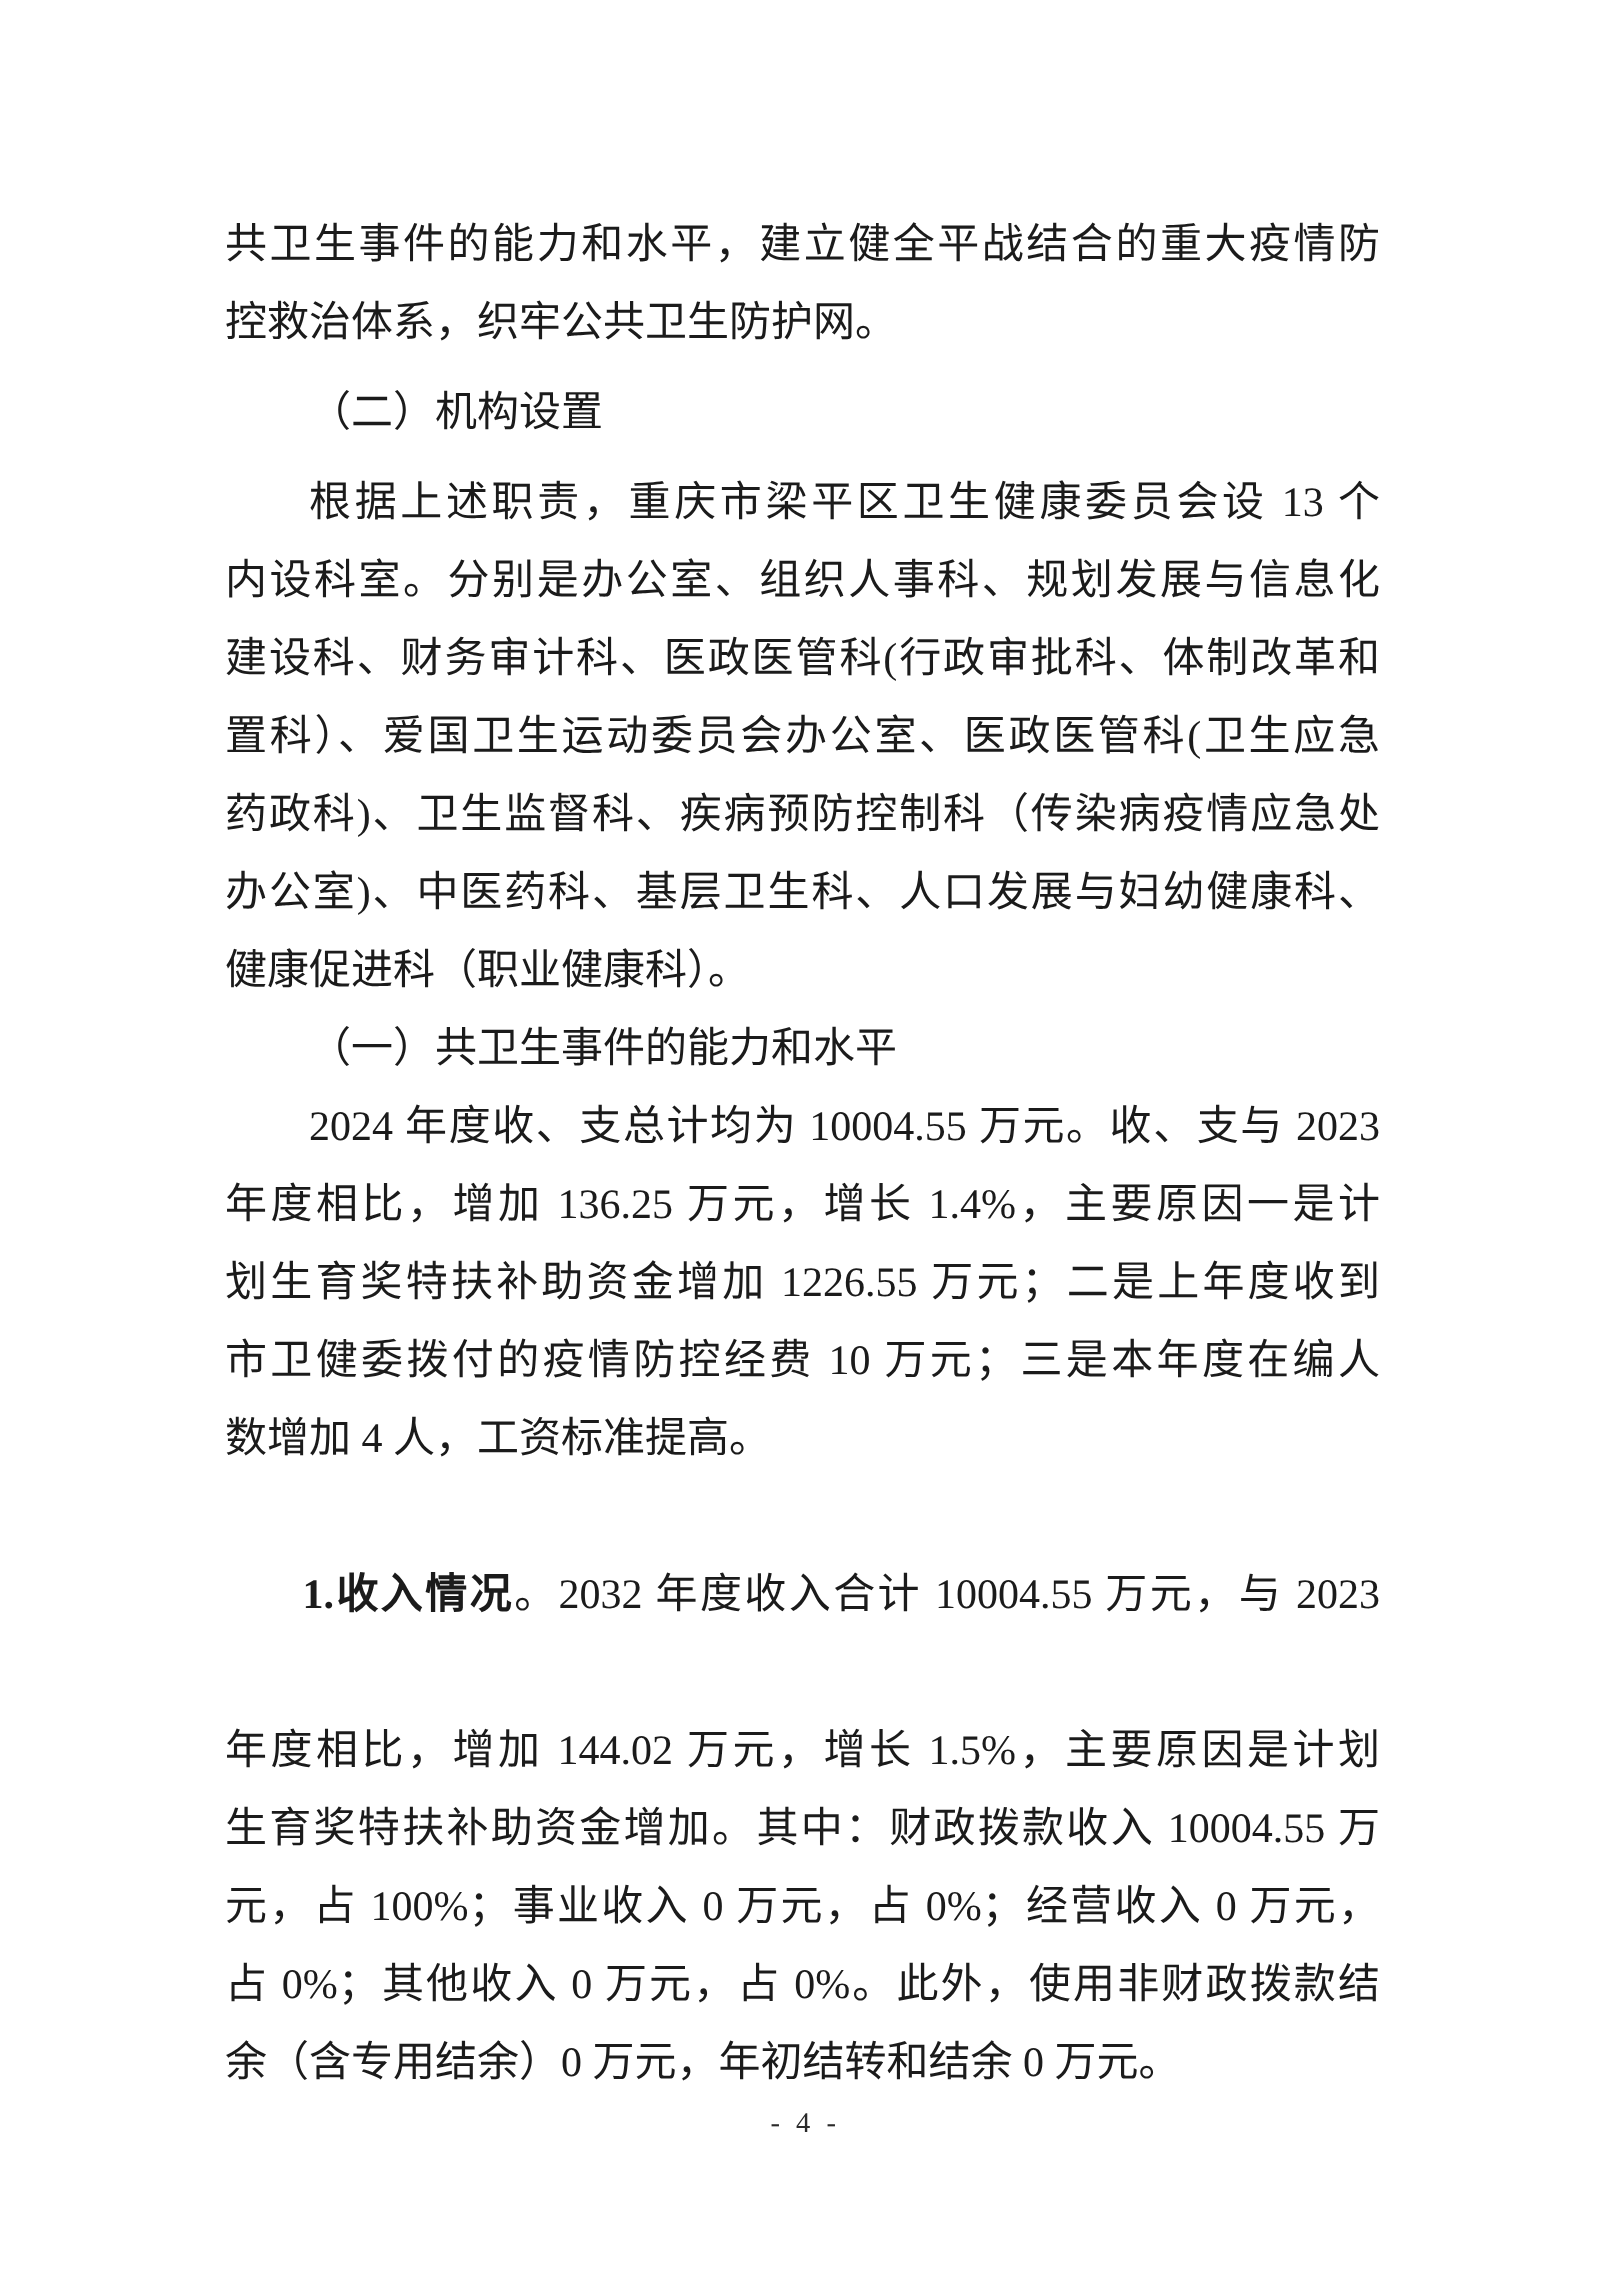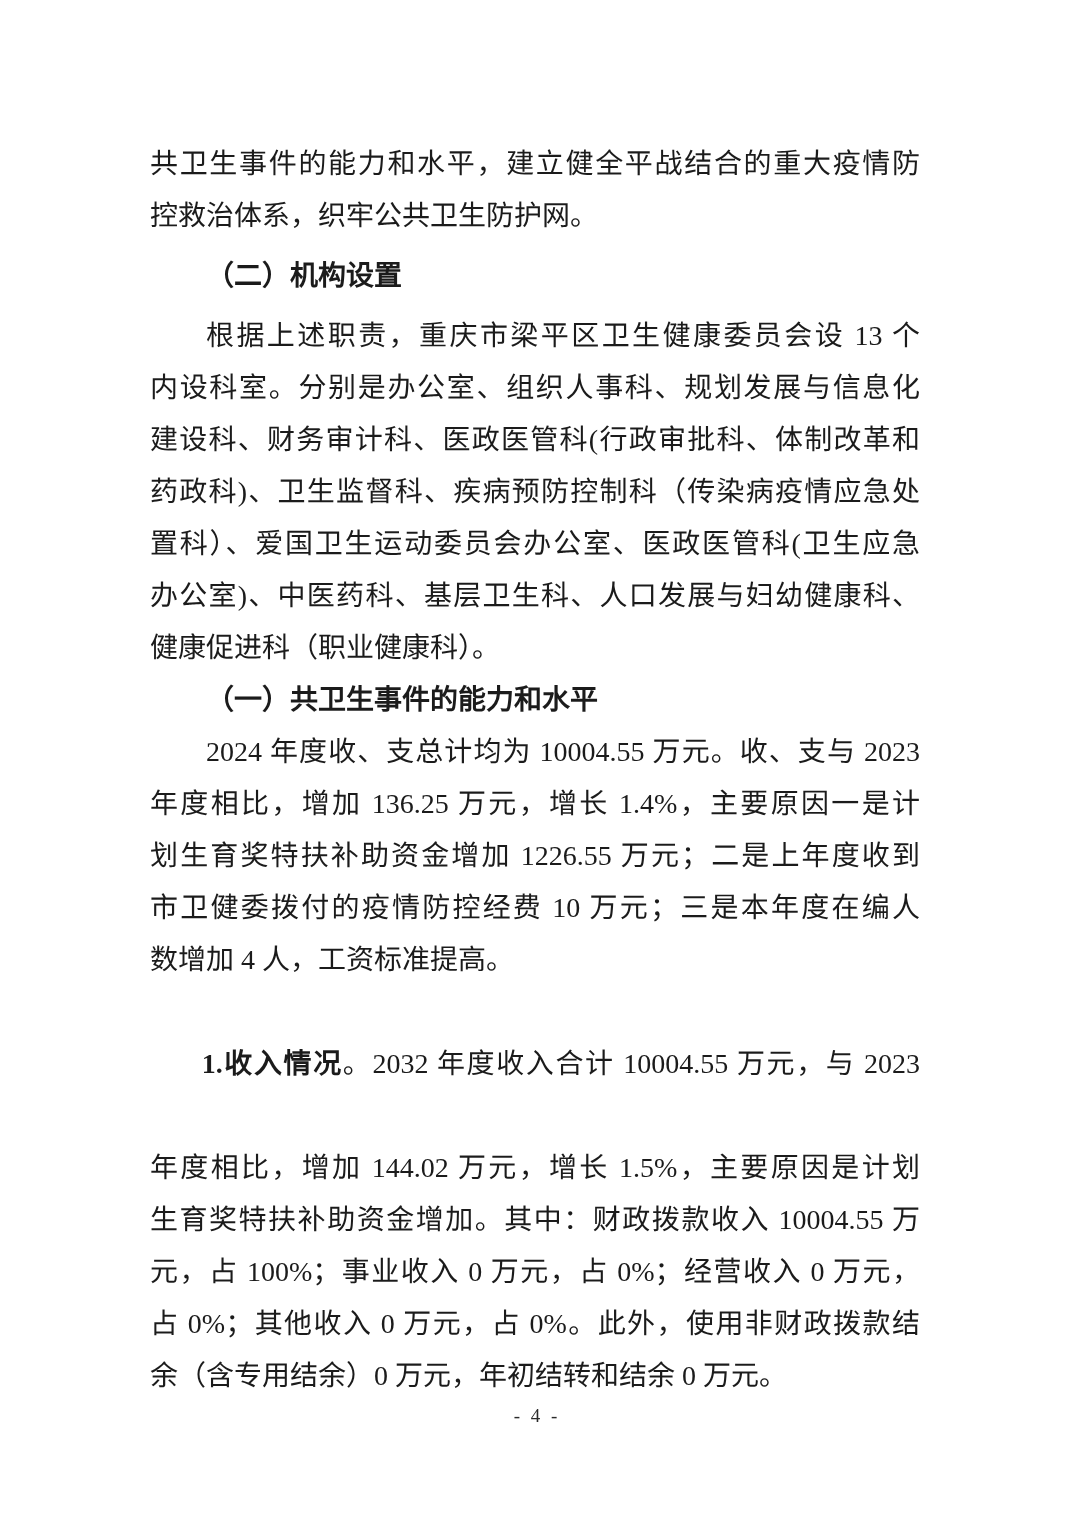--- a/index.html
+++ b/index.html
@@ -37,21 +37,21 @@
   }
   
   .fill {
     text-align: justify;
     text-align-last: justify;
   }
   .indent {
     text-indent: 56px;
   }
   .heading-kai {
-    font-weight: 700;
+    font-weight: 400;
     font-family: "Liberation Serif", "DejaVu Serif", serif;
   }
   .h-org {
     margin-top: 8px;
     margin-bottom: 8px;
   }
   .heading-hei {
     font-weight: 700;
     font-family: "Liberation Sans", "DejaVu Sans", sans-serif;
     margin-top: 6px;
@@ -79,22 +79,22 @@
   <main class="text-block">
 
     <p class="line fill">共卫生事件的能力和水平，建立健全平战结合的重大疫情防</p>
     <p class="line">控救治体系，织牢公共卫生防护网。</p>
 
     <h3 class="line heading-kai h-org indent">（二）机构设置</h3>
 
     <p class="line fill indent">根据上述职责，重庆市梁平区卫生健康委员会设 13 个</p>
     <p class="line fill">内设科室。分别是办公室、组织人事科、规划发展与信息化</p>
     <p class="line fill">建设科、财务审计科、医政医管科(行政审批科、体制改革和</p>
+    <p class="line fill">置科）、爱国卫生运动委员会办公室、医政医管科(卫生应急</p>
     <p class="line fill">药政科)、卫生监督科、疾病预防控制科（传染病疫情应急处</p>
-    <p class="line fill">置科）、爱国卫生运动委员会办公室、医政医管科(卫生应急</p>
     <p class="line fill">办公室)、中医药科、基层卫生科、人口发展与妇幼健康科、</p>
     <p class="line">健康促进科（职业健康科）。</p>
 
     <h3 class="line heading-kai indent">（一）共卫生事件的能力和水平</h3>
 
     <p class="line fill indent">2024 年度收、支总计均为 10004.55 万元。收、支与 2023</p>
     <p class="line fill">年度相比，增加 136.25 万元，增长 1.4%，主要原因一是计</p>
     <p class="line fill">划生育奖特扶补助资金增加 1226.55 万元；二是上年度收到</p>
     <p class="line fill">市卫健委拨付的疫情防控经费 10 万元；三是本年度在编人</p>
     <p class="line">数增加 4 人，工资标准提高。</p>

